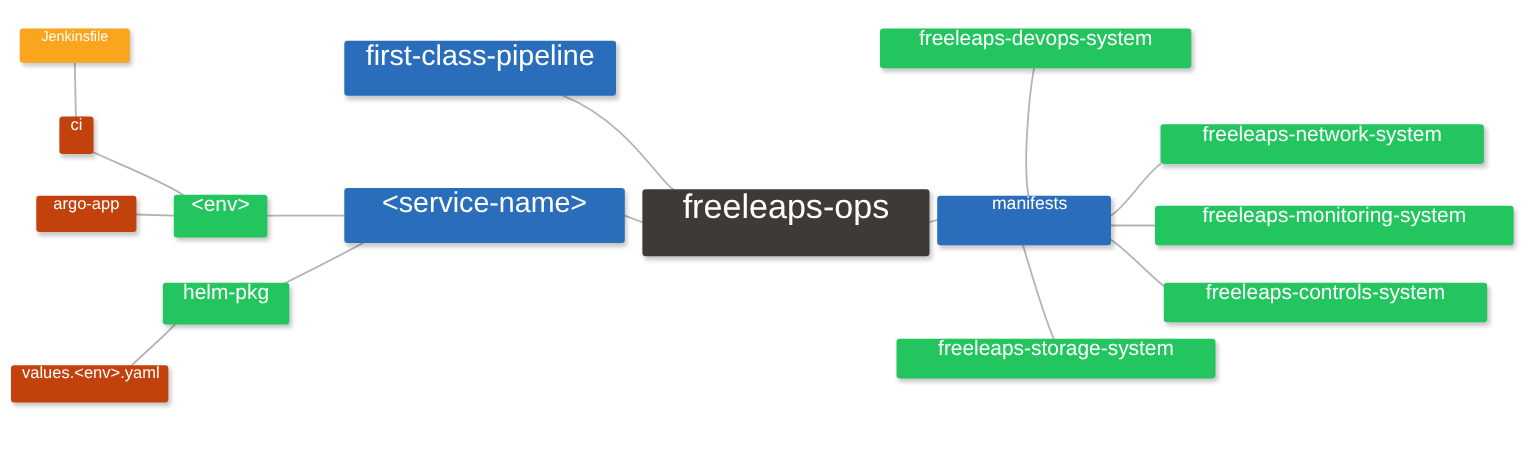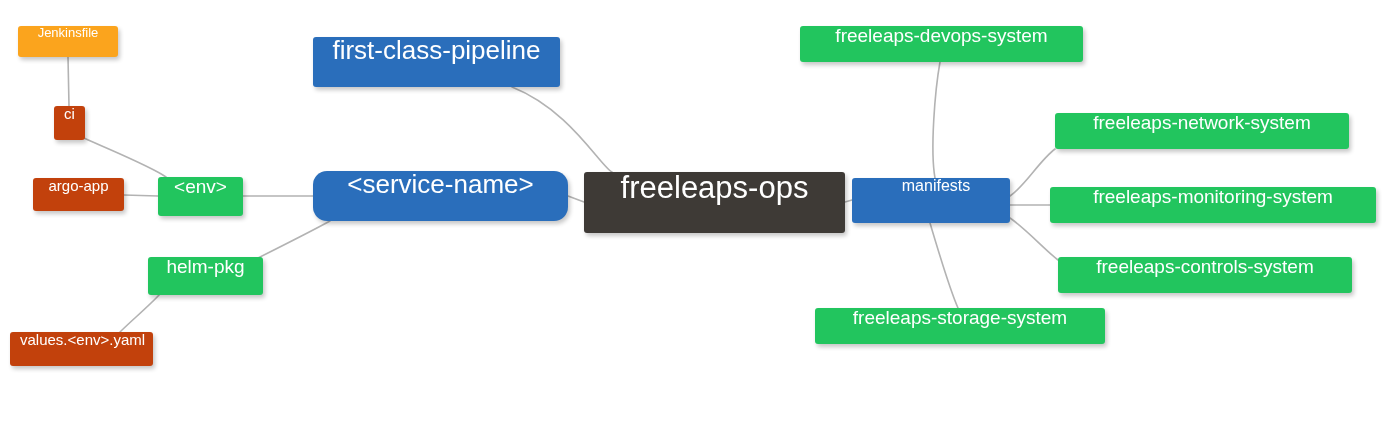--- a/index.html
+++ b/index.html
@@ -78,21 +78,21 @@
       <path d="M 935 178 C 930 150 935 90 940 62" stroke="#b3b3b3" stroke-width="1.6" fill="none" stroke-linecap="round"></path>
       <path d="M 1010 196 C 1025 186 1040 160 1055 149" stroke="#b3b3b3" stroke-width="1.6" fill="none" stroke-linecap="round"></path>
       <path d="M 1010 205 L 1050 205" stroke="#b3b3b3" stroke-width="1.6" fill="none" stroke-linecap="round"></path>
       <path d="M 1010 218 C 1025 228 1045 250 1058 260" stroke="#b3b3b3" stroke-width="1.6" fill="none" stroke-linecap="round"></path>
       <path d="M 930 223 C 938 250 950 290 958 308" stroke="#b3b3b3" stroke-width="1.6" fill="none" stroke-linecap="round"></path>
     </svg>
   <div id="node-layer">
       <div class="node c-root sz-root" style="left: 584px; top: 172px; width: 261px; height: 61px;">
         <span class="node-label">freeleaps-ops</span>
       </div>
-      <div class="node c-blue sz-l1" style="left: 313px; top: 171px; width: 255px; height: 50px; border-radius: 14px;">
+      <div class="node c-blue sz-l1" style="left: 313px; top: 171px; width: 255px; height: 50px;">
         <span class="node-label">&lt;service-name&gt;</span>
       </div>
       <div class="node c-blue sz-l1" style="left: 313px; top: 37px; width: 247px; height: 50px;">
         <span class="node-label">first-class-pipeline</span>
       </div>
       <div class="node c-blue sz-l2" style="left: 852px; top: 178px; width: 158px; height: 45px;">
         <span class="node-label">manifests</span>
       </div>
       <div class="node c-green sz-l3" style="left: 158px; top: 177px; width: 85px; height: 39px;">
         <span class="node-label">&lt;env&gt;</span>

